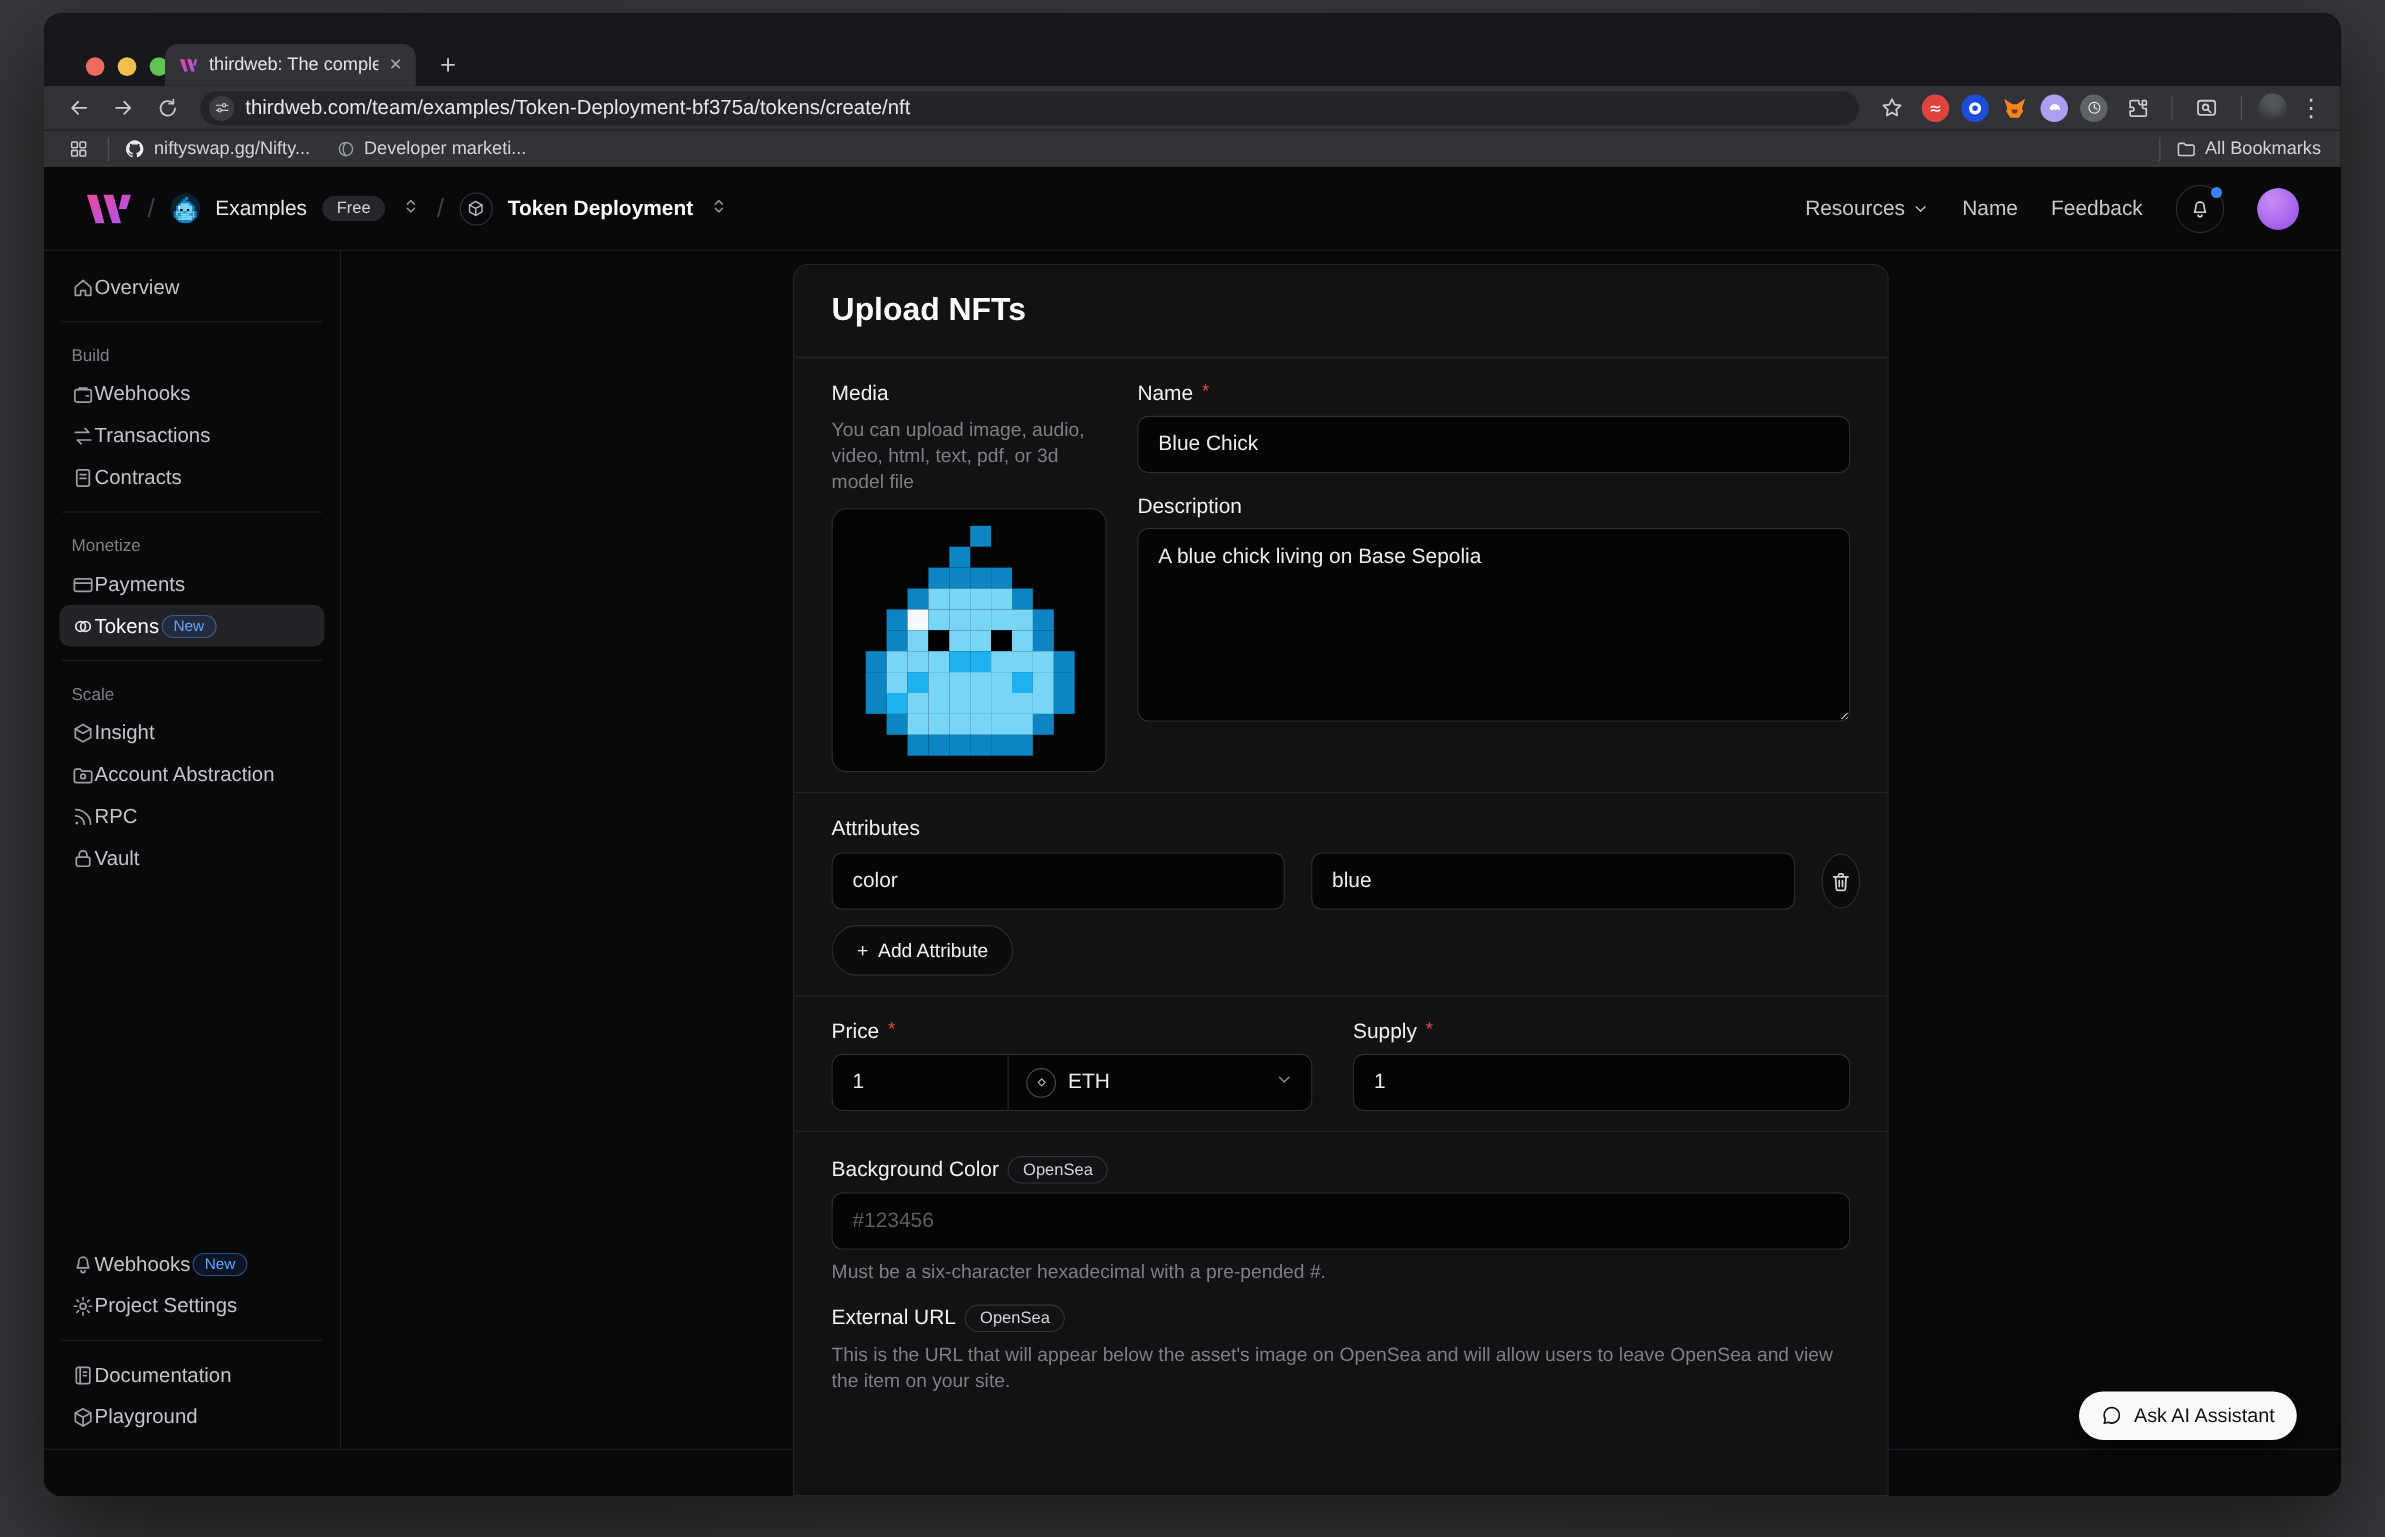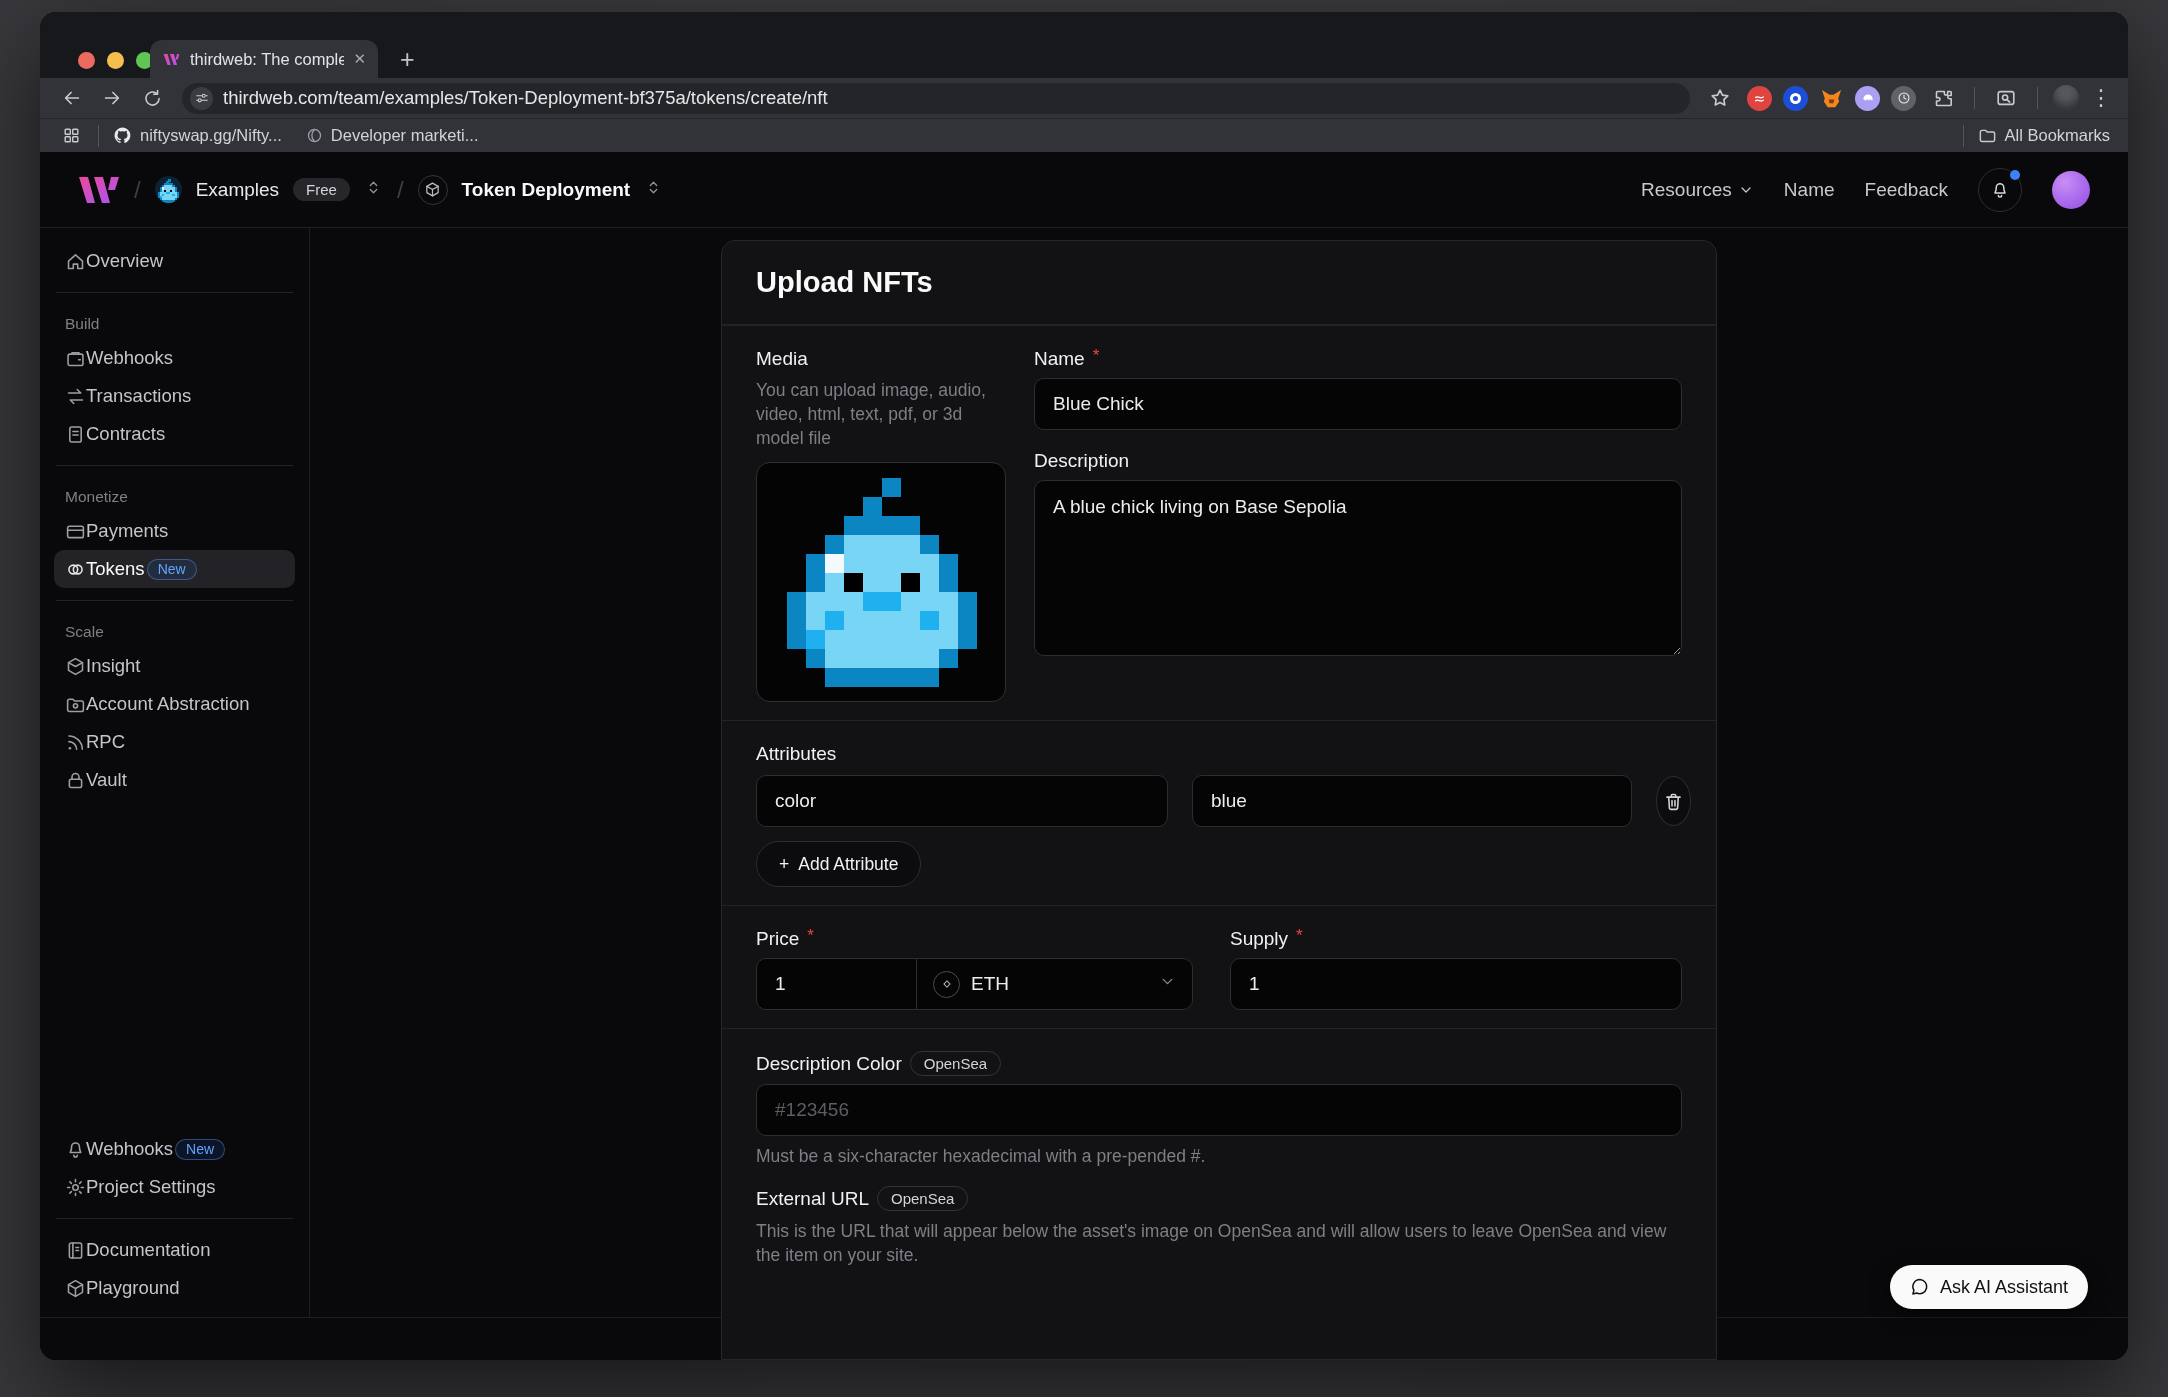--- a/index.html
+++ b/index.html
@@ -636,21 +636,21 @@
                     <span>Supply</span>
                     <span class="req">*</span>
                   </div>
                   <input class="tinput mt8" value="1" style="">
                 </div>
               </div>
             </div>
 
             <div class="sec">
               <div class="flabel">
-                <span>Description Color</span>
+                <span>Background Color</span>
                 <span class="osbadge">OpenSea</span>
               </div>
               <input class="tinput mt8" placeholder="#123456" style="">
               <div class="helper mt8">Must be a six-character hexadecimal with a pre-pended #.</div>
               <div class="flabel" style="margin-top:18px">
                 <span>External URL</span>
                 <span class="osbadge">OpenSea</span>
               </div>
               <div class="helper mt8">This is the URL that will appear below the asset's image on OpenSea and will allow users to leave OpenSea and view the item on your site.</div>
             </div>

